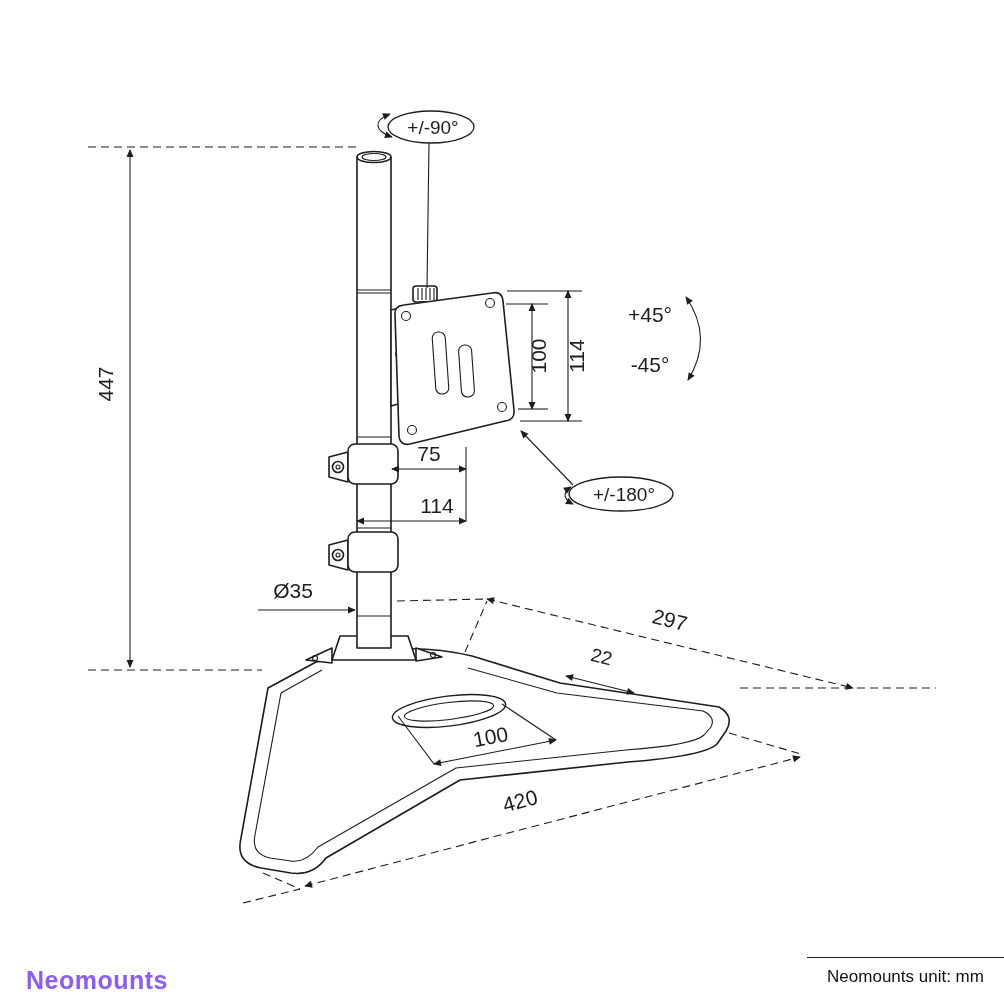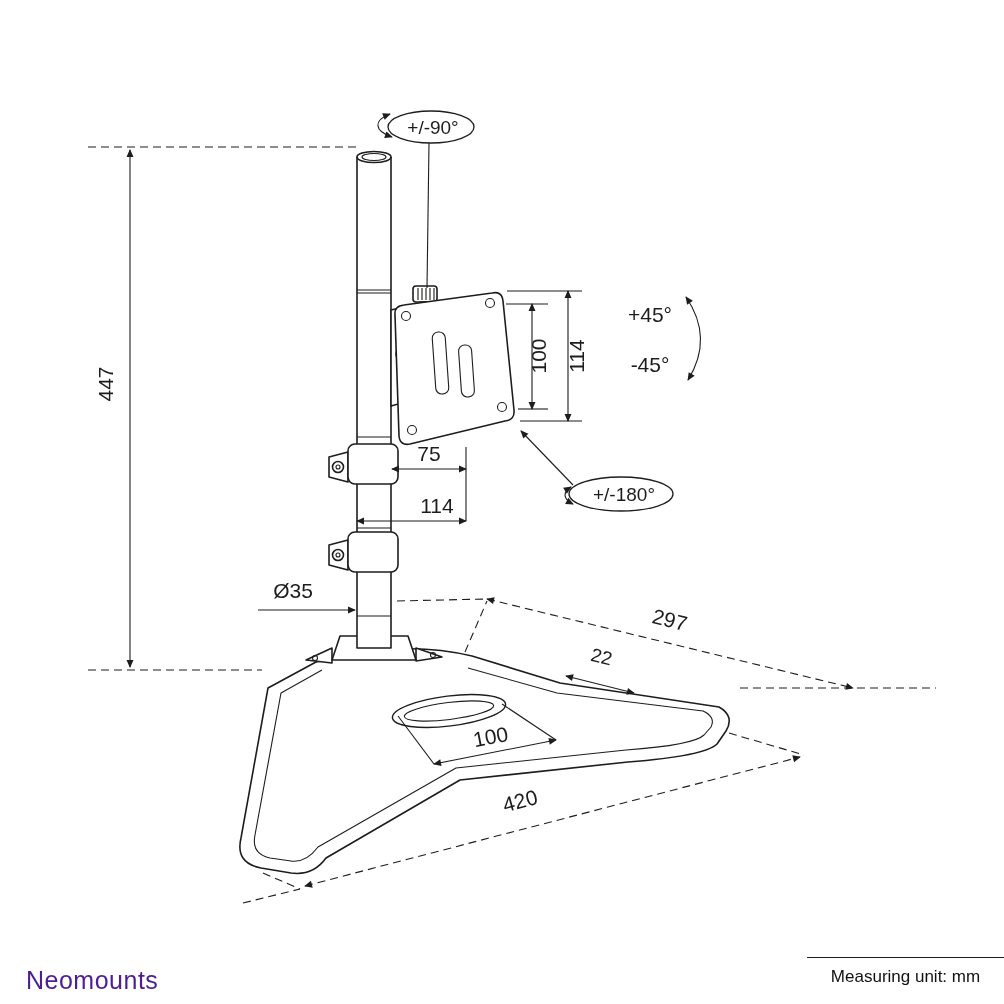--- a/index.html
+++ b/index.html
@@ -12,21 +12,21 @@
   }
   svg{position:absolute;left:0;top:0;}
   .obj{fill:#ffffff;stroke:#1d1d1b;stroke-width:1.6;stroke-linejoin:round;}
   .objthin{fill:none;stroke:#1d1d1b;stroke-width:1.1;stroke-linejoin:round;}
   .dim{fill:none;stroke:#1d1d1b;stroke-width:1.1;}
   .dash{fill:none;stroke:#1d1d1b;stroke-width:1.1;stroke-dasharray:8 5;}
   .lbl{fill:#1d1d1b;font-family:"Liberation Sans",sans-serif;font-size:21px;}
   .lbl-s{fill:#1d1d1b;font-family:"Liberation Sans",sans-serif;font-size:19px;}
   .brand{
     position:absolute;left:26px;top:966px;
-    font-size:25px;font-weight:400;color:#4c1d95;letter-spacing:.5px;
+    font-size:25px;font-weight:700;color:#8b5cf6;letter-spacing:.5px;
   }
   .unit{
     position:absolute;left:807px;top:957px;width:197px;
     border-top:1.5px solid #1d1d1b;padding-top:9px;
     text-align:center;font-size:17px;color:#111111;
   }
 </style>
 </head>
 <body>
 
@@ -173,14 +173,14 @@
 
     <g>
       <path class="dim" d="M573 485 L521 431" marker-end="url(#arr)"></path>
       <ellipse class="objthin" cx="621" cy="494" rx="52" ry="17" style="stroke-width:1.3"></ellipse>
       <path class="dim" d="M573 504 A 52 17 0 0 1 571 487" marker-start="url(#arr)" marker-end="url(#arr)"></path>
       <text class="lbl-s" x="624" y="501" text-anchor="middle">+/-180°</text>
     </g>
   </svg>
 
   <div class="brand">Neomounts</div>
-  <div class="unit">Measuring unit: mm</div>
+  <div class="unit">Neomounts unit: mm</div>
 </div>
 
 </body></html>

